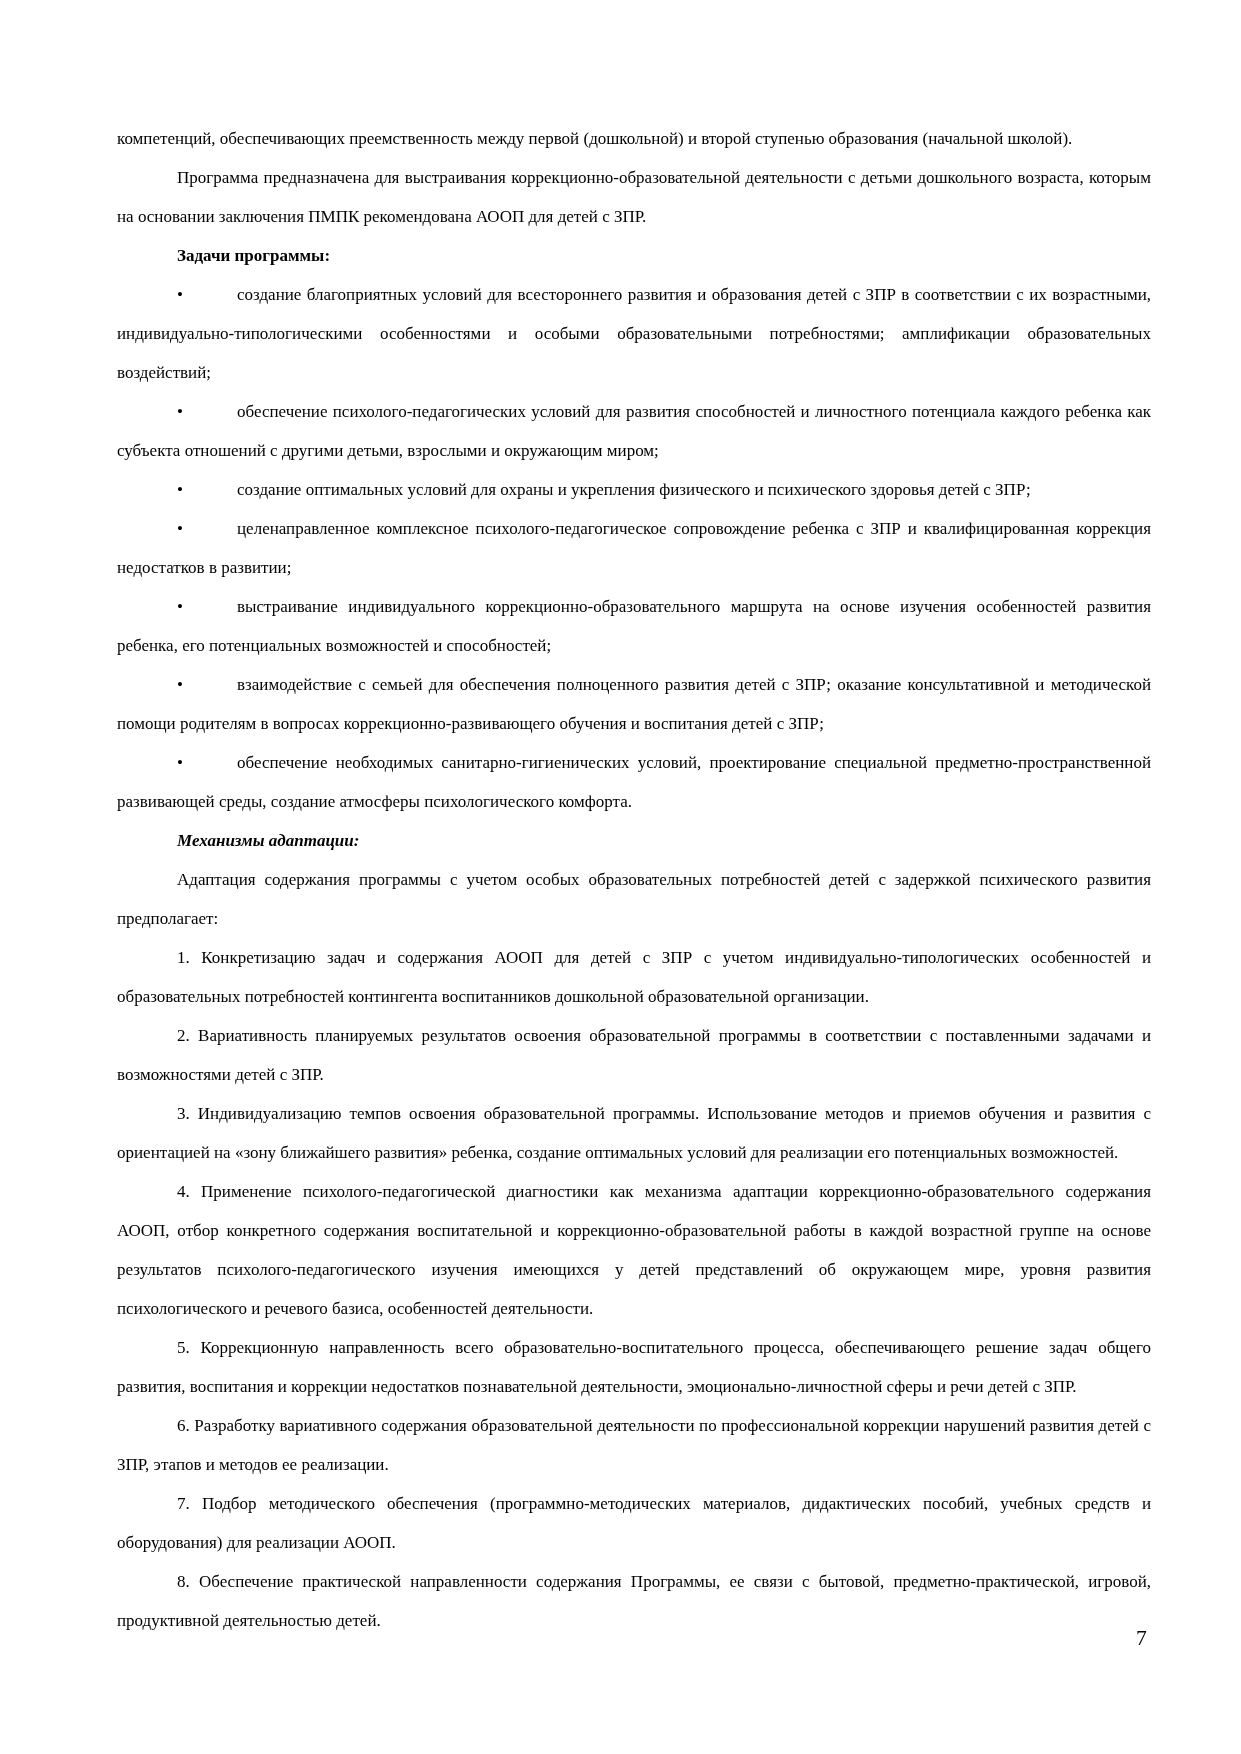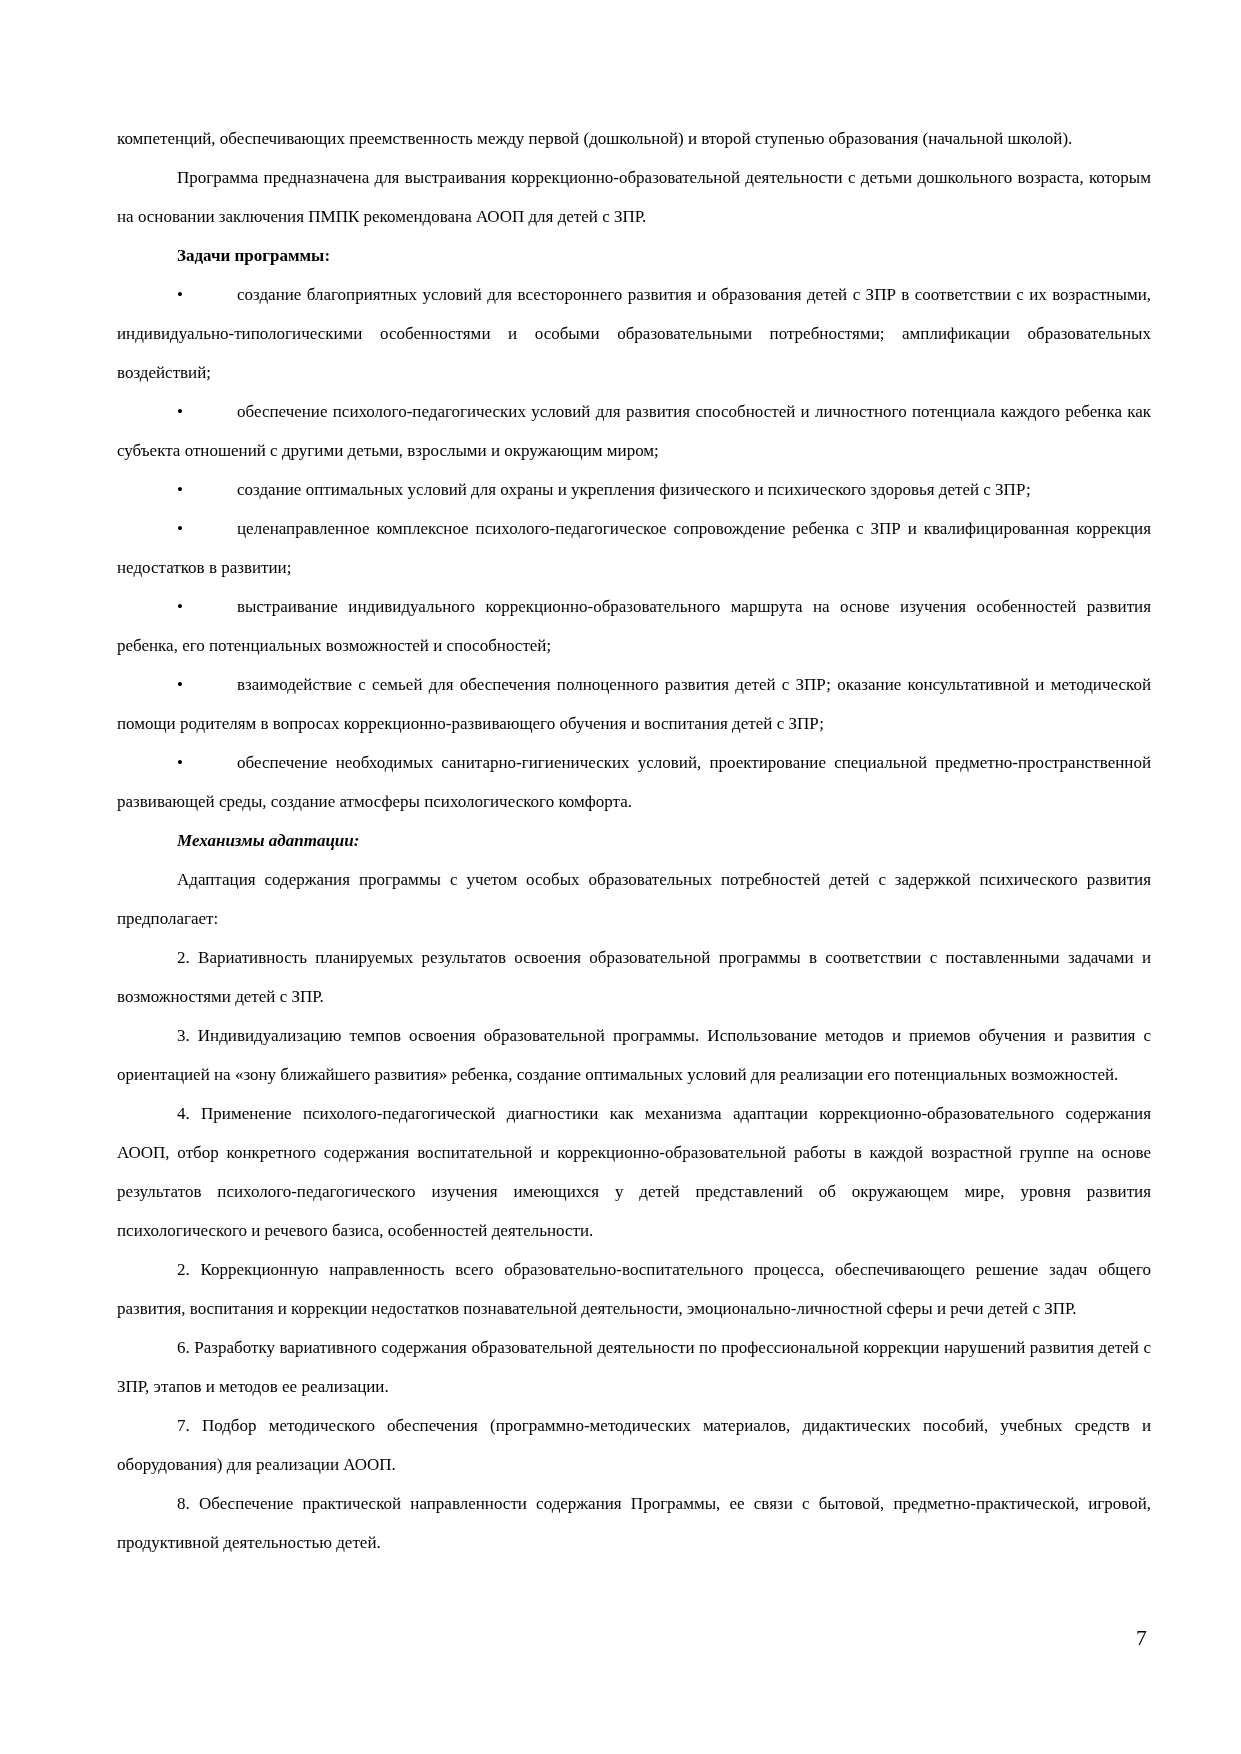--- a/index.html
+++ b/index.html
@@ -79,24 +79,25 @@
     <p class="bullet"><span class="dot">•</span><span>выстраивание индивидуального коррекционно-образовательного маршрута на основе изучения особенностей развития ребенка, его потенциальных возможностей и способностей;</span></p>
     <p class="bullet"><span class="dot">•</span><span>взаимодействие с семьей для обеспечения полноценного развития детей с ЗПР; оказание консультативной и методической помощи родителям в вопросах коррекционно-развивающего обучения и воспитания детей с ЗПР;</span></p>
     <p class="bullet"><span class="dot">•</span><span>обеспечение необходимых санитарно-гигиенических условий, проектирование специальной предметно-пространственной развивающей среды, создание атмосферы психологического комфорта.</span></p>
   </div>
 
   <p class="heading-bi">Механизмы адаптации:</p>
 
   <p class="p">Адаптация содержания программы с учетом особых образовательных потребностей детей с задержкой психического развития предполагает:</p>
 
   <div>
+    <p class="p">1. Конкретизацию задач и содержания АООП для детей с ЗПР с учетом индивидуально-типологических особенностей и образовательных потребностей контингента воспитанников дошкольной образовательной организации.</p>
     <p class="p">2. Вариативность планируемых результатов освоения образовательной программы в соответствии с поставленными задачами и возможностями детей с ЗПР.</p>
     <p class="p">3. Индивидуализацию темпов освоения образовательной программы. Использование методов и приемов обучения и развития с ориентацией на «зону ближайшего развития» ребенка, создание оптимальных условий для реализации его потенциальных возможностей.</p>
     <p class="p">4. Применение психолого-педагогической диагностики как механизма адаптации коррекционно-образовательного содержания АООП, отбор конкретного содержания воспитательной и коррекционно-образовательной работы в каждой возрастной группе на основе результатов психолого-педагогического изучения имеющихся у детей представлений об окружающем мире, уровня развития психологического и речевого базиса, особенностей деятельности.</p>
-    <p class="p">2. Коррекционную направленность всего образовательно-воспитательного процесса, обеспечивающего решение задач общего развития, воспитания и коррекции недостатков познавательной деятельности, эмоционально-личностной сферы и речи детей с ЗПР.</p>
+    <p class="p">5. Коррекционную направленность всего образовательно-воспитательного процесса, обеспечивающего решение задач общего развития, воспитания и коррекции недостатков познавательной деятельности, эмоционально-личностной сферы и речи детей с ЗПР.</p>
     <p class="p">6. Разработку вариативного содержания образовательной деятельности по профессиональной коррекции нарушений развития детей с ЗПР, этапов и методов ее реализации.</p>
     <p class="p">7. Подбор методического обеспечения (программно-методических материалов, дидактических пособий, учебных средств и оборудования) для реализации АООП.</p>
     <p class="p">8. Обеспечение практической направленности содержания Программы, ее связи с бытовой, предметно-практической, игровой, продуктивной деятельностью детей.</p>
   </div>
 
 </div>
 
 <div class="page-number">7</div>
 
 </body></html>

